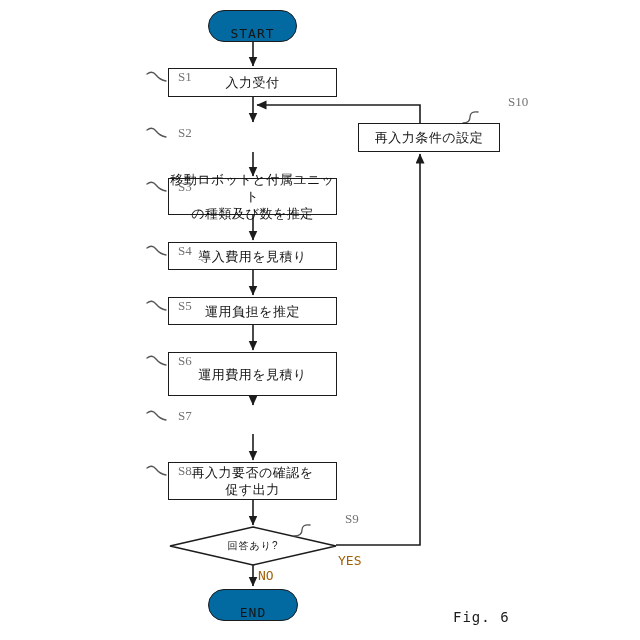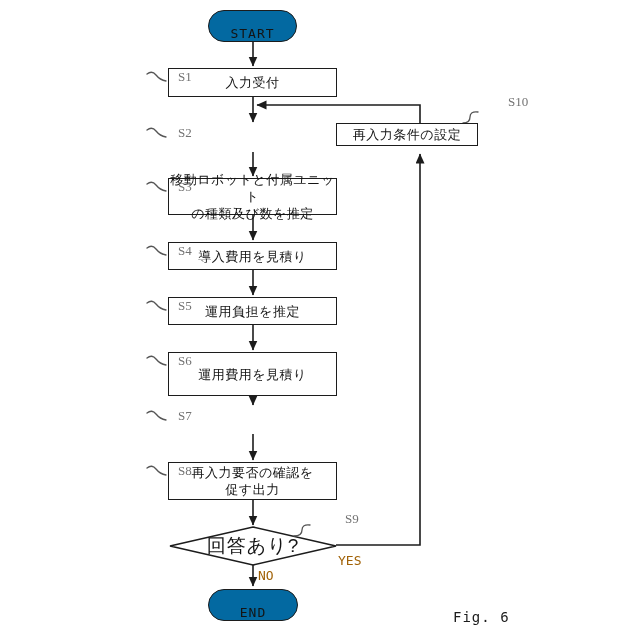--- a/index.html
+++ b/index.html
@@ -29,21 +29,21 @@
     position:absolute;font-family:Liberation Serif, serif;
     font-size:13px;color:#737373;margin-left:46px;
   }
   .branch{
     position:absolute;font-family:"DejaVu Sans Mono","Liberation Mono",monospace;
     font-size:13px;color:#a16207;
   }
   .decision-text{
     position:absolute;left:170px;top:527px;width:166px;height:38px;
     display:flex;align-items:center;justify-content:center;
-    font-size:19px;letter-spacing:1px;
+    font-size:10px;letter-spacing:1px;
   }
   .figcap{
     position:absolute;left:453px;top:609px;
     font-family:"DejaVu Sans Mono","Liberation Mono",monospace;
     font-size:14px;letter-spacing:1px;color:#1c1c1c;
   }
 </style>
 </head>
 <body>
 
@@ -103,21 +103,21 @@
     <span>運用負担を推定</span>
     </div>
   <div class="box" style="top:352px;height:44px;align-items:center;">
     <span>運用費用を見積り</span>
     </div>
   <div class="box" style="top:462px;height:38px;">
     <span>再入力要否の確認を
 促す出力</span>
     </div>
 
-  <div class="box" style="left:336px;top:123px;width:142px;height:23px;">
+  <div class="box" style="left:358px;top:123px;width:142px;height:29px;">
     <span>再入力条件の設定</span>
   </div>
 
   <div class="slabel" style="left:132px;top:69px;">S1</div>
   <div class="slabel" style="left:132px;top:125px;">S2</div>
   <div class="slabel" style="left:132px;top:179px;">S3</div>
   <div class="slabel" style="left:132px;top:243px;">S4</div>
   <div class="slabel" style="left:132px;top:298px;">S5</div>
   <div class="slabel" style="left:132px;top:353px;">S6</div>
   <div class="slabel" style="left:132px;top:408px;">S7</div>

